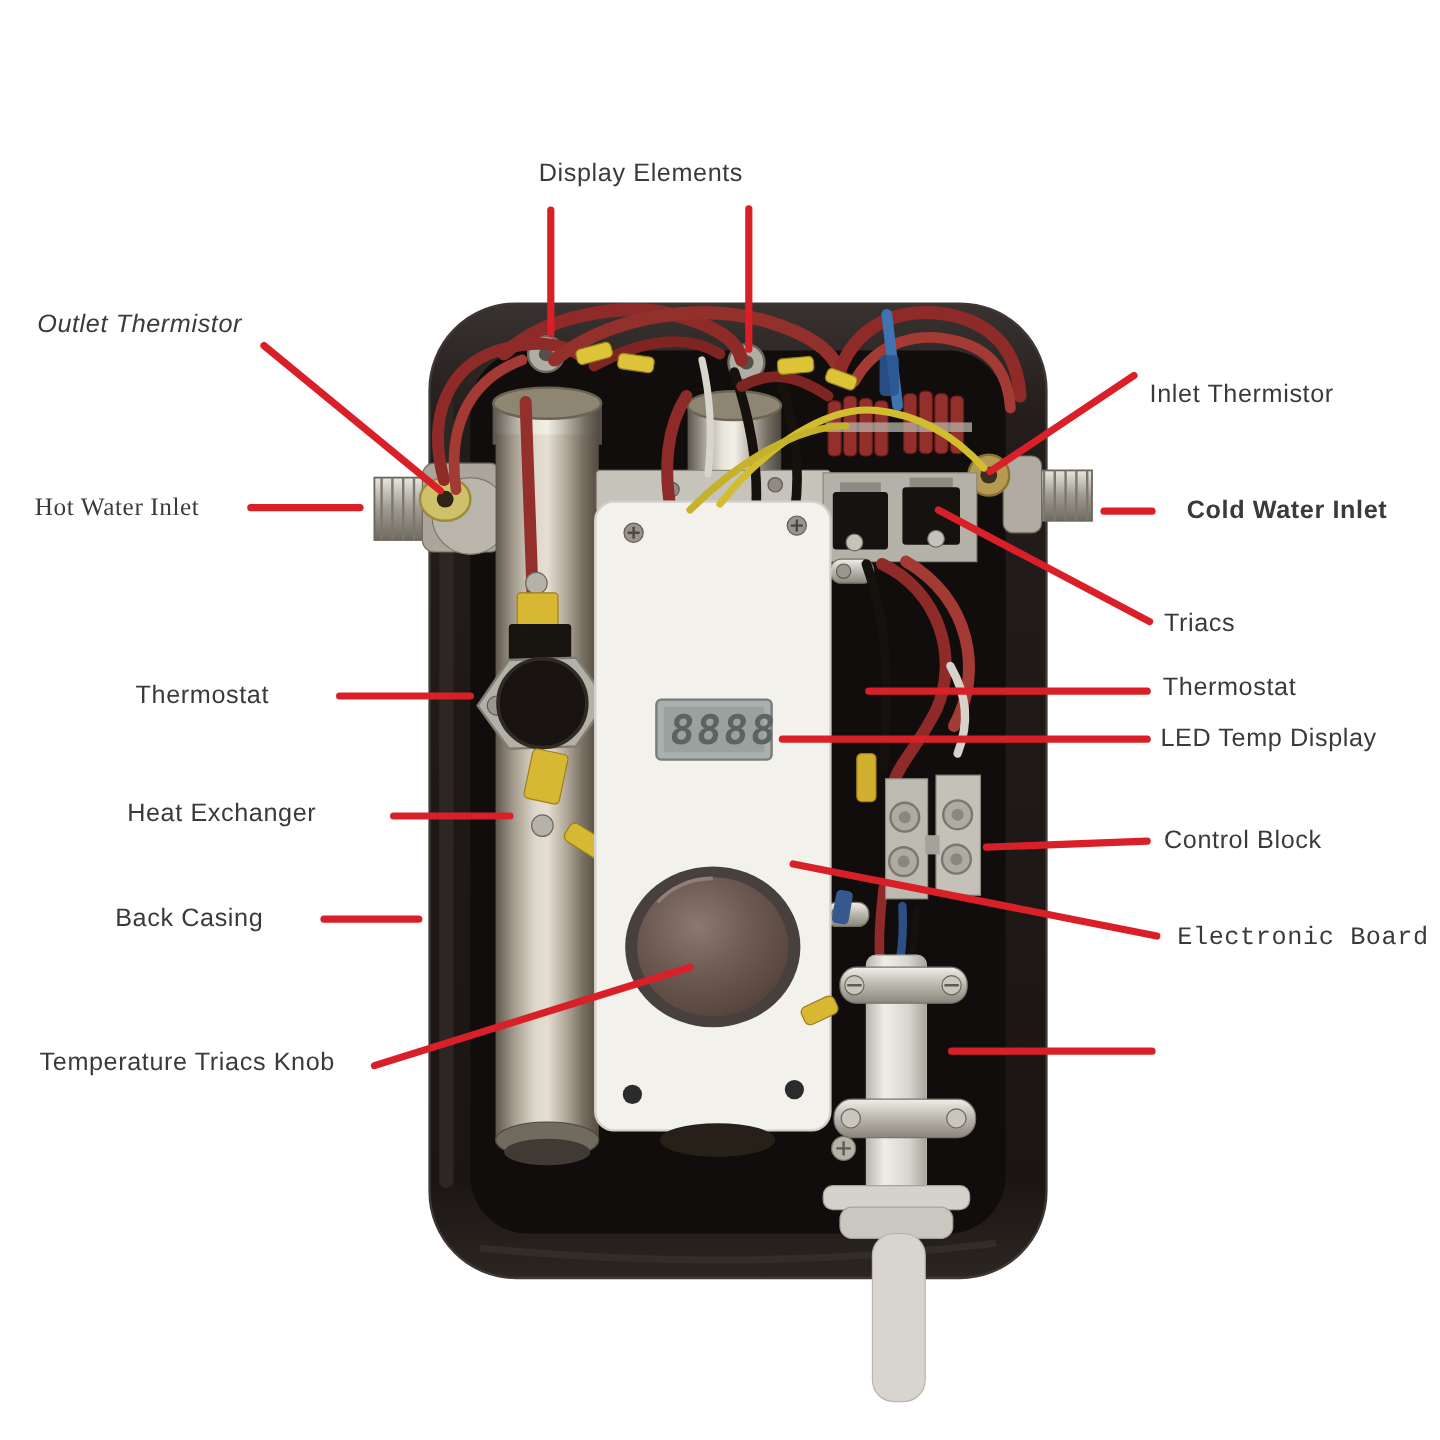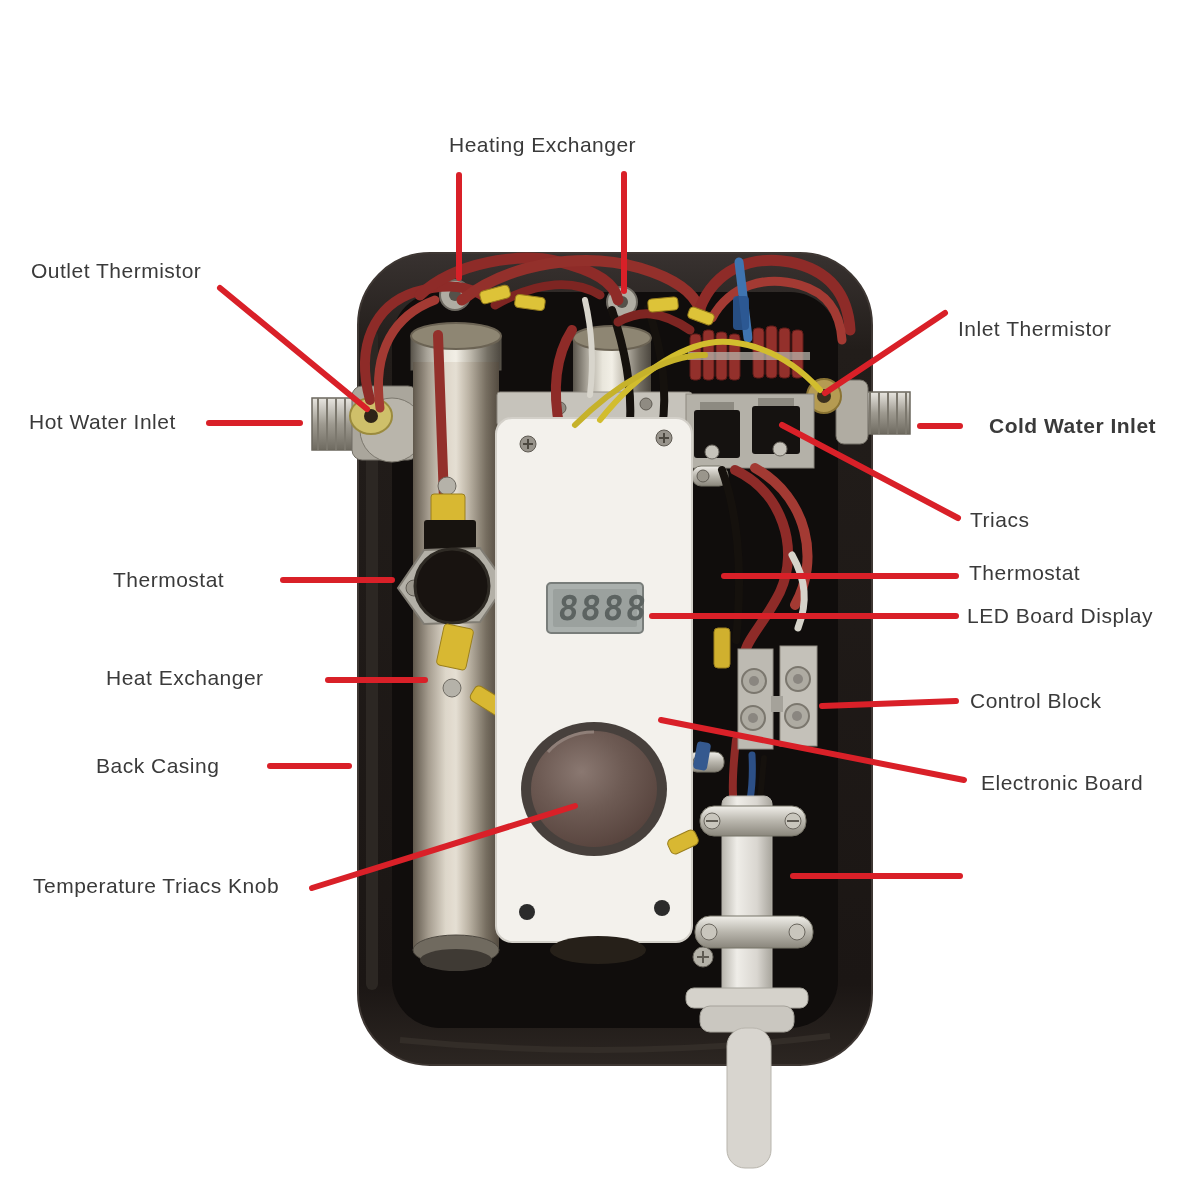--- a/index.html
+++ b/index.html
@@ -263,28 +263,28 @@
     <line x1="920" y1="426" x2="960" y2="426"></line>
     <line x1="958" y1="518" x2="782" y2="425"></line>
     <line x1="956" y1="576" x2="724" y2="576"></line>
     <line x1="956" y1="616" x2="652" y2="616"></line>
     <line x1="956" y1="701" x2="822" y2="706"></line>
     <line x1="964" y1="780" x2="661" y2="720"></line>
     <line x1="793" y1="876" x2="960" y2="876"></line>
   </g>
 </svg>
 
-<div class="label" style="left:449px;top:134px;">Heating Exchanger</div>
-<div class="label" style="left:31px;top:260px;">Outlet Thermistor</div>
-<div class="label" style="left:29px;top:411px;">Hot Water Inlet</div>
+<div class="label" style="left:449px;top:134px;">Display Elements</div>
+<div class="label" style="left:31px;top:260px;font-style:italic;">Outlet Thermistor</div>
+<div class="label" style="left:29px;top:411px;font-family:Liberation Serif, serif;">Hot Water Inlet</div>
 <div class="label" style="left:113px;top:569px;">Thermostat</div>
 <div class="label" style="left:106px;top:667px;">Heat Exchanger</div>
 <div class="label" style="left:96px;top:755px;">Back Casing</div>
 <div class="label" style="left:33px;top:875px;">Temperature Triacs Knob</div>
 <div class="label" style="left:958px;top:290px;margin-top:28px;">Inlet Thermistor</div>
 <div class="label" style="left:989px;top:415px;font-weight:bold;">Cold Water Inlet</div>
 <div class="label" style="left:970px;top:509px;">Triacs</div>
 <div class="label" style="left:969px;top:562px;">Thermostat</div>
-<div class="label" style="left:967px;top:605px;">LED Board Display</div>
+<div class="label" style="left:967px;top:605px;">LED Temp Display</div>
 <div class="label" style="left:970px;top:690px;">Control Block</div>
-<div class="label" style="left:981px;top:772px;">Electronic Board</div>
+<div class="label" style="left:981px;top:772px;font-family:Liberation Mono, monospace;">Electronic Board</div>
 
 </div>
 
 </body></html>

